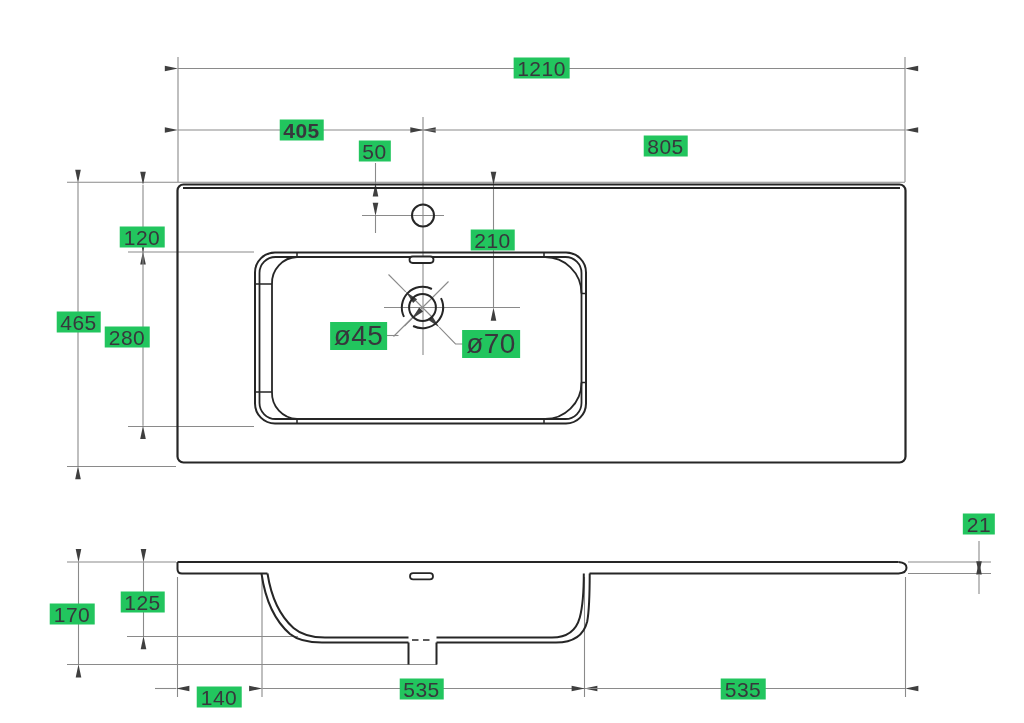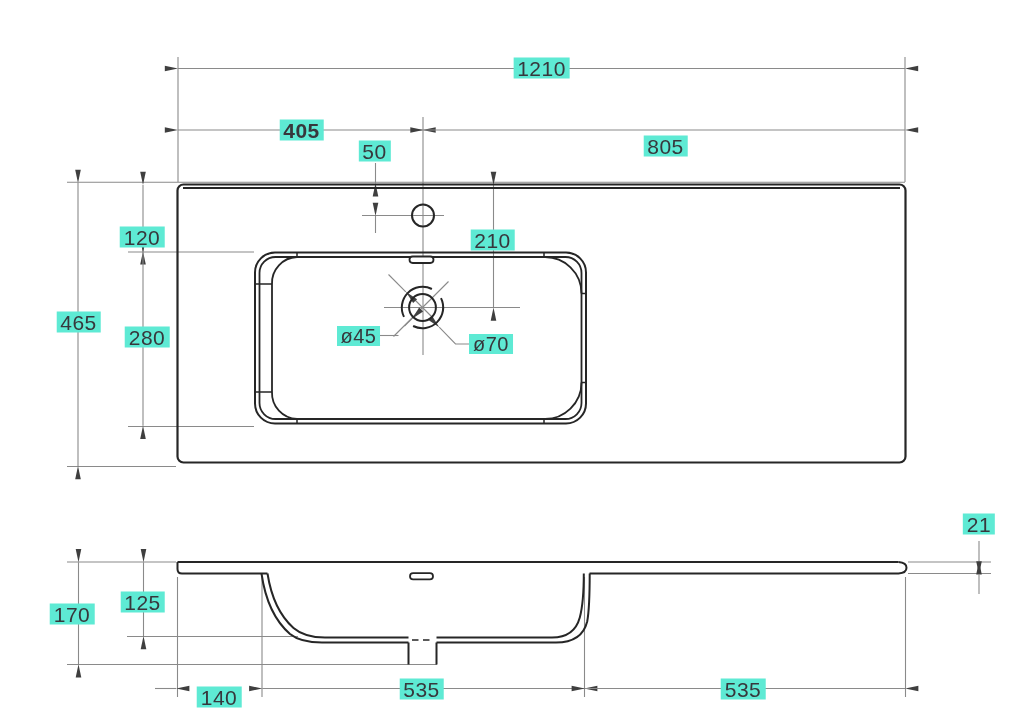--- a/index.html
+++ b/index.html
@@ -3,24 +3,24 @@
 <meta charset="utf-8">
 <style>
   html,body{margin:0;padding:0;background:#fff;}
   #canvas{
     position:relative;width:1024px;height:723px;background:#ffffff;
     font-family:"Liberation Sans", sans-serif;overflow:hidden;
   }
   #canvas svg{position:absolute;left:0;top:0;}
   .dim-label{
     position:absolute;transform:translate(-50%,-50%);
-    background:#5eead4;padding:0 4px;white-space:nowrap;
+    background:#22c55e;padding:0 4px;white-space:nowrap;
     font-size:21px;line-height:1;letter-spacing:0.5px;color:#37373c;
   }
-  .dim-label.small{font-size:20px;}
+  .dim-label.small{font-size:28px;}
 </style>
 </head>
 <body>
 
 <div id="canvas">
 
 <svg width="1024" height="723" viewBox="0 0 1024 723">
   <defs>
     <marker id="arr" markerWidth="16" markerHeight="9" refX="0.8" refY="4.5" orient="auto-start-reverse" markerUnits="userSpaceOnUse">
       <path d="M0.8 4.5 L14 7.3 L14 1.7 Z" fill="#3f3f3f"></path>
@@ -103,21 +103,21 @@
   </g>
 </svg>
 
   <div class="dim-label" style="left:541.5px;top:68px;">1210</div>
   <div class="dim-label" style="left:301.5px;top:130px;font-weight:bold;">405</div>
   <div class="dim-label" style="left:665.5px;top:146px;">805</div>
   <div class="dim-label" style="left:374.5px;top:151px;">50</div>
   <div class="dim-label" style="left:142px;top:237px;">120</div>
   <div class="dim-label" style="left:492.5px;top:240px;">210</div>
   <div class="dim-label" style="left:78.5px;top:322px;">465</div>
-  <div class="dim-label" style="left:147px;top:337px;">280</div>
+  <div class="dim-label" style="left:127px;top:337px;">280</div>
   <div class="dim-label small" style="left:358.5px;top:335.5px;">ø45</div>
   <div class="dim-label small" style="left:491px;top:343.5px;">ø70</div>
   <div class="dim-label" style="left:979px;top:524px;">21</div>
   <div class="dim-label" style="left:142.5px;top:602px;">125</div>
   <div class="dim-label" style="left:72px;top:613.5px;text-align:right;">170</div>
   <div class="dim-label" style="left:219px;top:688.5px;margin-top:8px;">140</div>
   <div class="dim-label" style="left:421.5px;top:688.5px;">535</div>
   <div class="dim-label" style="left:743px;top:688.5px;">535</div>
 
 </div>

